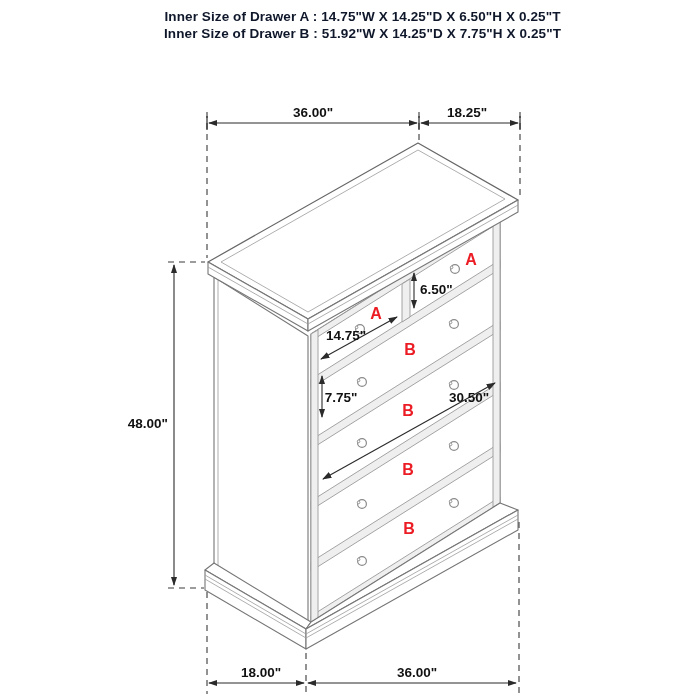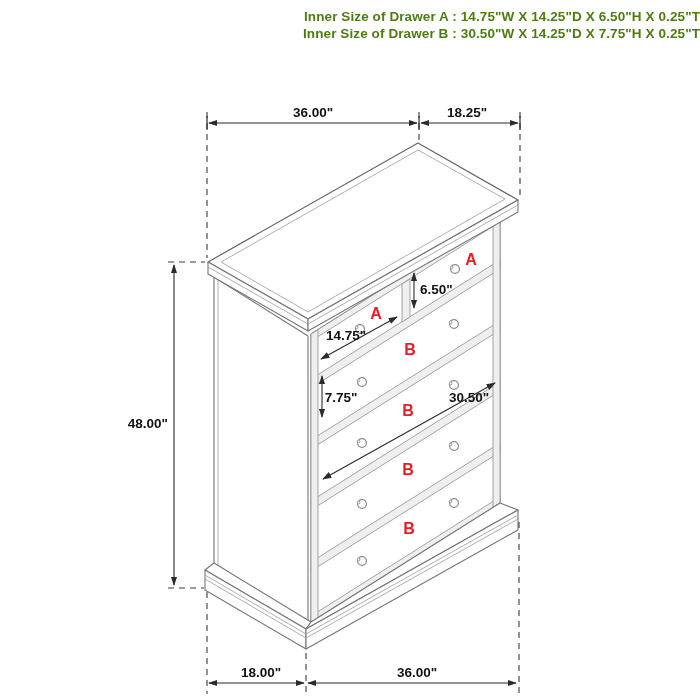--- a/index.html
+++ b/index.html
@@ -1,38 +1,38 @@
 <!DOCTYPE html>
 <html><head>
 <meta charset="utf-8">
 <style>
   html,body{margin:0;padding:0;background:#fff;}
   .page{position:relative;width:700px;height:700px;background:#fff;overflow:hidden;
         font-family:"Liberation Sans", sans-serif;}
-  .hdr{position:absolute;top:8px;left:25px;width:675px;text-align:right;
-       font-weight:bold;font-size:13.5px;line-height:17px;color:#4d7c0f;letter-spacing:0.1px;}
+  .hdr{position:absolute;top:8px;left:25px;width:675px;text-align:center;
+       font-weight:bold;font-size:13.5px;line-height:17px;color:#0f172a;letter-spacing:0.1px;}
   svg{position:absolute;top:0;left:0;}
   .dimtxt{font-family:"Liberation Sans", sans-serif;font-weight:bold;font-size:13.5px;fill:#111;}
   .redtxt{font-family:"Liberation Sans", sans-serif;font-weight:bold;font-size:16px;fill:#ec1c24;}
   .edge{fill:#fff;stroke:#767676;stroke-width:1.1;stroke-linejoin:round;}
   .edge2{fill:none;stroke:#9a9a9a;stroke-width:0.8;}
   .band{fill:#efefef;stroke:#9a9a9a;stroke-width:0.9;stroke-linejoin:round;}
   .dash{fill:none;stroke:#3a3a3a;stroke-width:1.1;stroke-dasharray:6 5;}
   .dim{fill:none;stroke:#2b2b2b;stroke-width:1.1;}
   .tick{stroke:#2b2b2b;stroke-width:1.2;}
   .knobc{fill:#fff;stroke:#8a8a8a;}
 </style>
 </head>
 <body>
 
 <div class="page">
 
   <div class="hdr">
     <div>Inner Size of Drawer A : 14.75"W X 14.25"D X 6.50"H X 0.25"T</div>
-    <div>Inner Size of Drawer B : 30.50"W X 14.25"D X 7.75"H X 0.25"T</div>
+    <div>Inner Size of Drawer B : 51.92"W X 14.25"D X 7.75"H X 0.25"T</div>
   </div>
 
   <svg width="700" height="700" viewBox="0 0 700 700">
     <defs>
       <marker id="ah" viewBox="0 0 10 10" refX="9" refY="5" markerWidth="8.5" markerHeight="8.5" orient="auto-start-reverse">
         <path d="M0,1.6 L10,5 L0,8.4 Z" fill="#2b2b2b"></path>
       </marker>
       <g id="knob">
         <circle class="knobc" r="4.4" stroke-width="1.2"></circle>
         <circle class="knobc" r="1.3" cx="-3.4" cy="-1.6" stroke-width="0.9"></circle>

